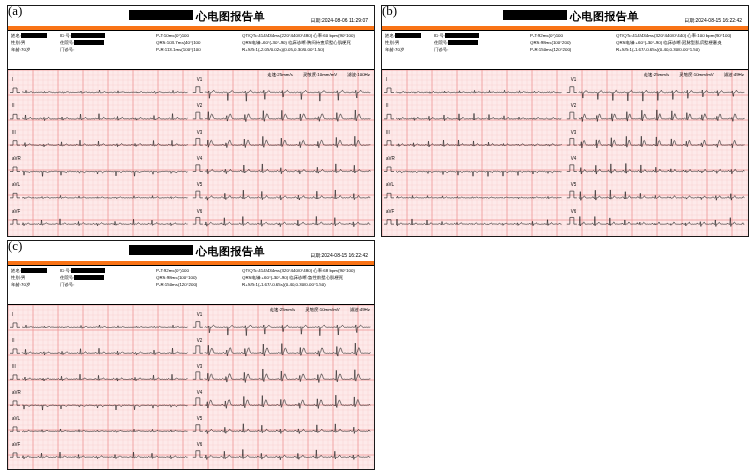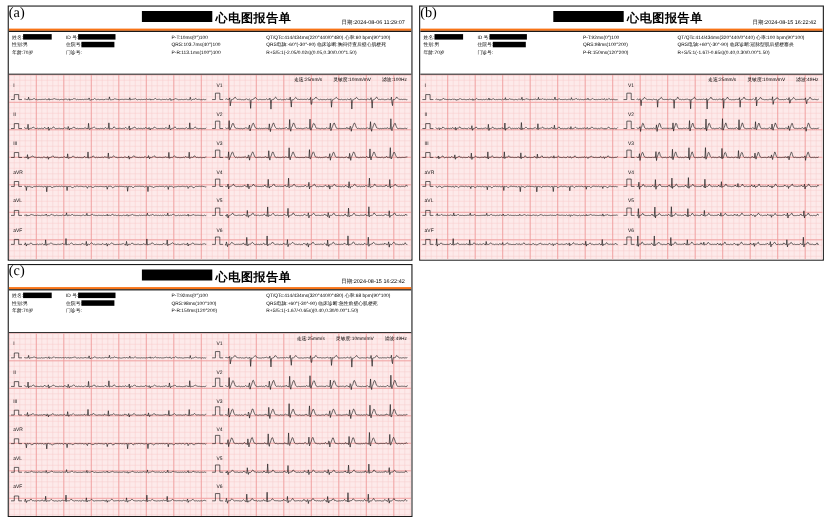--- a/index.html
+++ b/index.html
@@ -1,20 +1,20 @@
 <!DOCTYPE html>
 <html><head>
 <meta charset="utf-8">
 <style>
   html,body{margin:0;padding:0;background:#ffffff;}
   body{width:755px;height:473px;position:relative;font-family:"Liberation Sans",sans-serif;color:#000;}
   .panel{position:absolute;border:1px solid #1a1a1a;background:#fff;box-sizing:border-box;overflow:hidden;}
   .panel-label{position:absolute;font-size:13px;font-family:"Liberation Serif",serif;color:#000;}
   .report{position:absolute;inset:0;display:flex;flex-direction:column;}
-  .hdr{position:relative;height:20px;border-bottom:2px solid #f97316;text-decoration:underline;}
+  .hdr{position:relative;height:20px;border-bottom:4px solid #f97316;text-decoration:underline;}
   .hdr .redact{position:absolute;background:#000;}
   .title{position:absolute;font-size:11px;font-weight:bold;letter-spacing:.5px;}
   .date{position:absolute;font-size:5px;}
   .meta{position:relative;border-top:1px solid #000;border-bottom:1px solid #000;height:38px;font-size:4.4px;line-height:1.55;}
   .mcol{position:absolute;top:2px;}
   .mrow{white-space:nowrap;}
   .blk{display:inline-block;background:#000;height:5px;vertical-align:middle;}
   .ecg{position:relative;flex:1;background:#fdeaea;overflow:hidden;}
   .ecg .grid-sm,.ecg .grid-lg{position:absolute;inset:0;}
   .lead-label{position:absolute;font-size:4.5px;color:#111;font-family:"Liberation Sans",sans-serif;}

